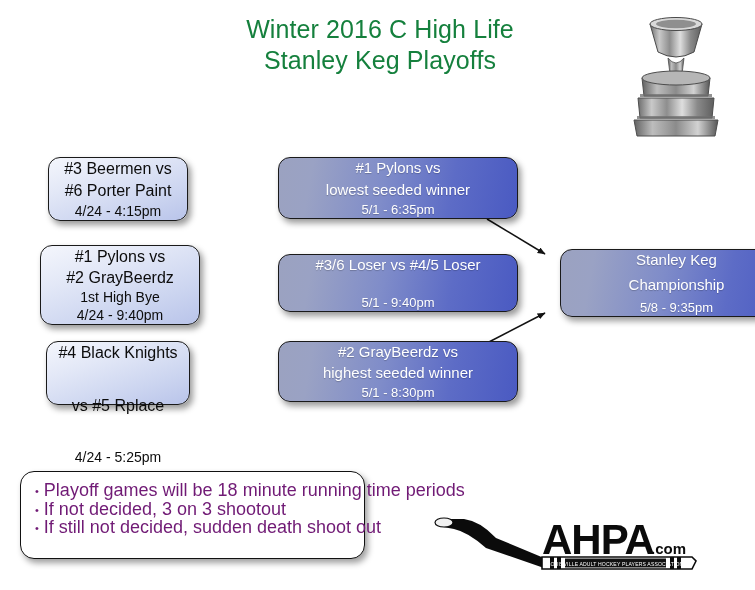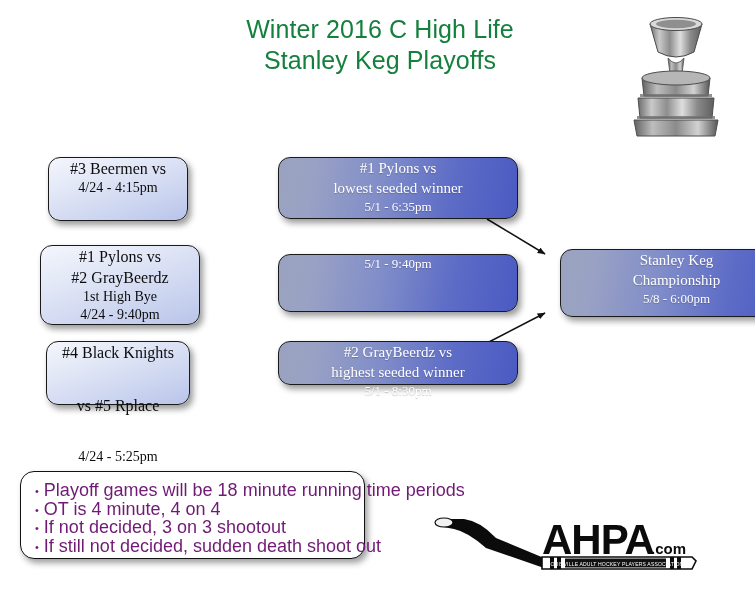--- a/index.html
+++ b/index.html
@@ -50,23 +50,22 @@
   
   .bx {
     position: absolute;
     box-sizing: border-box;
     border: 1.6px solid #1a1a1a;
     border-radius: 12px;
     box-shadow: 3px 4px 6px rgba(0,0,0,0.40);
     display: flex;
     flex-direction: column;
     align-items: center;
-    justify-content: flex-start;
+    justify-content: space-between;
     text-align: center;
-    font-family: Liberation Serif, serif;
   }
   .bx .ln {
     display: block;
     white-space: nowrap;
   }
 
   
   .bx-left {
     background: linear-gradient(160deg, #f4f6fc 0%, #e3e8f7 32%, #ccd5f0 70%, #b9c4ea 100%);
     color: #0c0c0c;
@@ -83,21 +82,21 @@
   .bx-blue .l1, .bx-blue .l2 { font-size: 15px; line-height: 20px; }
   .bx-blue .l3 { font-size: 13px; line-height: 17px; }
 
   
   #box-r1-g1  { left: 48px;  top: 157px; width: 140px; height: 64px; }
   #box-r1-bye { left: 40px;  top: 245px; width: 160px; height: 80px; }
   #box-r1-g2  { left: 46px;  top: 341px; width: 144px; height: 64px; gap: 32px; }
 
   #box-r2-g1  { left: 278px; top: 157px; width: 240px; height: 62px; }
   #box-r2-g2  { left: 278px; top: 254px; width: 240px; height: 58px; }
-  #box-r2-g3  { left: 278px; top: 341px; width: 240px; height: 44px; }
+  #box-r2-g3  { left: 278px; top: 341px; width: 240px; height: 61px; }
 
   #box-final  { left: 560px; top: 249px; width: 233px; height: 68px; }
 
   
   #rules-box {
     position: absolute;
     left: 20px;
     top: 471px;
     width: 345px;
     height: 88px;
@@ -192,20 +191,21 @@
   <path d="M16,70 L84,70 L82,88 L18,88 Z" fill="url(#metal2)" stroke="#4d4d4d" stroke-width="1"></path>
   <ellipse cx="50" cy="70" rx="34" ry="7" fill="#b6b6b6" stroke="#4d4d4d" stroke-width="1"></ellipse>
   <path d="M12,90 L88,90 L86,110 L14,110 Z" fill="url(#metal)" stroke="#4d4d4d" stroke-width="1"></path>
   <path d="M8,112 L92,112 L89,128 L11,128 Z" fill="url(#metal2)" stroke="#4d4d4d" stroke-width="1"></path>
   <rect x="14" y="86" width="72" height="3" fill="#6f6f6f" opacity="0.75"></rect>
   <rect x="11" y="108" width="78" height="3" fill="#6f6f6f" opacity="0.75"></rect>
 </svg>
 
 <div class="bx bx-left" id="box-r1-g1">
   <span class="ln l1">#3 Beermen vs</span>
+  <span class="ln l2">#6 Porter Paint</span>
   <span class="ln l3">4/24 - 4:15pm</span>
 </div>
 
 <div class="bx bx-left" id="box-r1-bye">
   <span class="ln l1">#1 Pylons vs</span>
   <span class="ln l2">#2 GrayBeerdz</span>
   <span class="ln l3">1st High Bye</span>
   <span class="ln l4">4/24 - 9:40pm</span>
 </div>
 
@@ -215,39 +215,39 @@
   <span class="ln l3">4/24 - 5:25pm</span>
 </div>
 
 <div class="bx bx-blue" id="box-r2-g1">
   <span class="ln l1">#1 Pylons vs</span>
   <span class="ln l2">lowest seeded winner</span>
   <span class="ln l3">5/1 - 6:35pm</span>
 </div>
 
 <div class="bx bx-blue" id="box-r2-g2">
+  <span class="ln l1">#3/6 Loser vs #4/5 Loser</span>
   <span class="ln l3">5/1 - 9:40pm</span>
 </div>
 
 <div class="bx bx-blue" id="box-r2-g3">
   <span class="ln l1">#2 GrayBeerdz vs</span>
   <span class="ln l2">highest seeded winner</span>
   <span class="ln l3">5/1 - 8:30pm</span>
 </div>
 
 <div class="bx bx-blue" id="box-final">
   <span class="ln l1">Stanley Keg</span>
   <span class="ln l2">Championship</span>
-  <span class="ln l3">5/8 - 6:00pm</span>
+  <span class="ln l3">5/8 - 9:35pm</span>
 </div>
 
 <div id="rules-box">
   <ul id="rules-list">
     <li>Playoff games will be 18 minute running time periods</li>
-    <li>OT is 4 minute, 4 on 4</li>
     <li>If not decided, 3 on 3 shootout</li>
     <li>If still not decided, sudden death shoot out</li>
   </ul>
 </div>
 
 <div id="logo-block">
   <svg id="logo-stick" viewBox="0 0 305 68" xmlns="http://www.w3.org/2000/svg">
 
     <path d="M14,14 Q10,9 22,7 L40,7 Q56,9 72,26 L120,46 L120,56 L62,36 Q44,20 30,17 Z" fill="#0b0b0b"></path>
     <ellipse cx="20" cy="10.5" rx="9" ry="4.5" fill="#f2f2f2" stroke="#0b0b0b" stroke-width="1.2"></ellipse>

